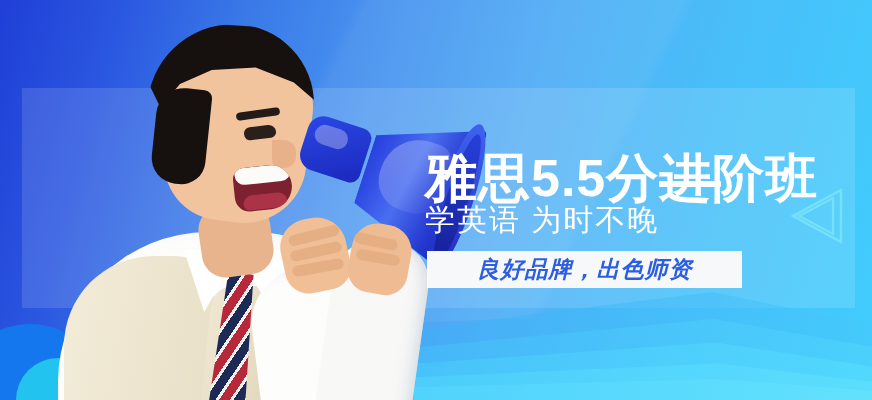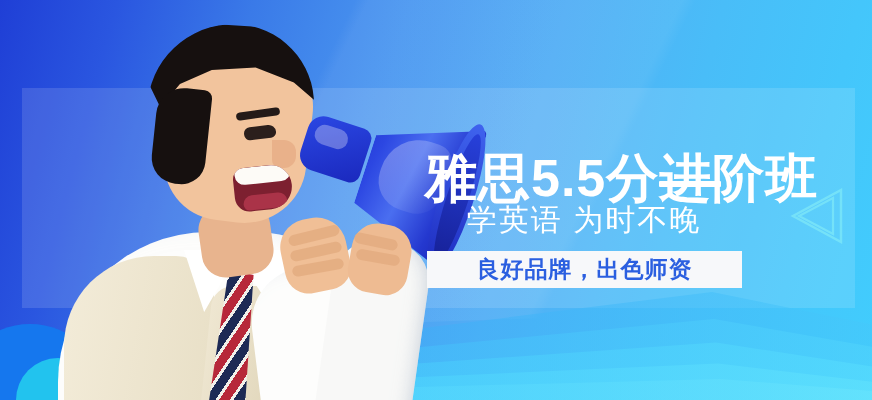--- a/index.html
+++ b/index.html
@@ -369,37 +369,38 @@
     width: 62px;
     height: 6px;
     background: #ffffff;
     border-radius: 1px;
   }
   .subhead {
     position: absolute;
     left: 425px;
     top: 200px;
     width: 318px;
-    text-align: center;
+    text-align: left;
     font-size: 30px;
     line-height: 40px;
     color: #ffffff;
     letter-spacing: 2px;
     white-space: nowrap;
   }
   .tagbox {
     position: absolute;
     left: 427px;
     top: 251px;
     width: 315px;
     height: 37px;
     background: #f7f8fa;
     display: flex;
     align-items: center;
     justify-content: center;
+    font-style: italic;
   }
   .tagbox-text {
     font-size: 23px;
     font-weight: bold;
     color: #2b5fe0;
     letter-spacing: 1px;
     white-space: nowrap;
   }
 </style>
 </head>

